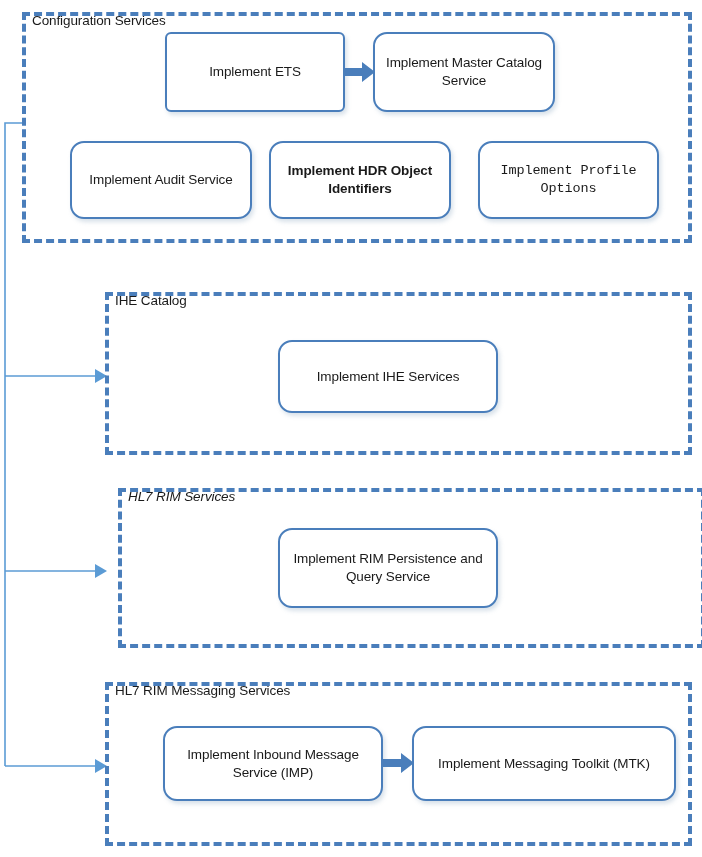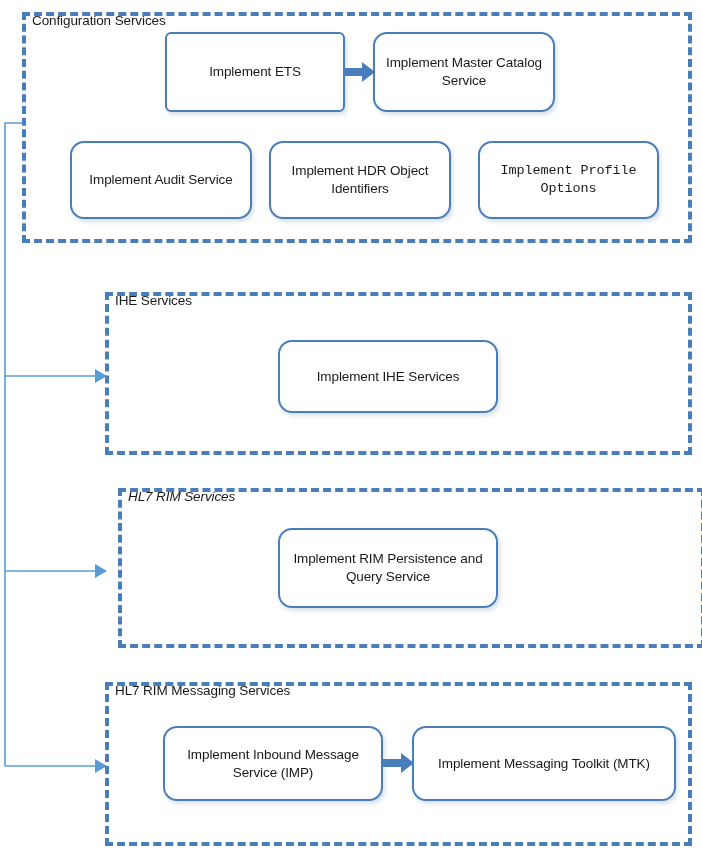--- a/index.html
+++ b/index.html
@@ -108,30 +108,30 @@
   </svg>
 
   <div class="node" style="left:373px; top:32px; width:182px; height:80px;">
     <span class="node-label">Implement Master Catalog Service</span>
   </div>
 
   <div class="node" style="left:70px; top:141px; width:182px; height:78px;">
     <span class="node-label">Implement Audit Service</span>
   </div>
 
-  <div class="node" style="left:269px; top:141px; width:182px; height:78px;">
+  <div class="node" style="left:269px; top:141px; width:182px; height:78px;font-weight:bold;">
     <span class="node-label">Implement HDR Object Identifiers</span>
   </div>
 
   <div class="node" style="left:478px; top:141px; width:181px; height:78px;font-family:Liberation Mono, monospace;">
     <span class="node-label">Implement Profile Options</span>
   </div>
 
   <div class="group" style="left:105px; top:292px; width:587px; height:163px;">
-    <span class="group-label">IHE Services</span>
+    <span class="group-label">IHE Catalog</span>
   </div>
 
   <div class="node" style="left:278px; top:340px; width:220px; height:73px;">
     <span class="node-label">Implement IHE Services</span>
   </div>
 
   <div class="group" style="left:118px; top:488px; width:587px; height:160px;font-style:italic;">
     <span class="group-label">HL7 RIM Services</span>
   </div>
 

